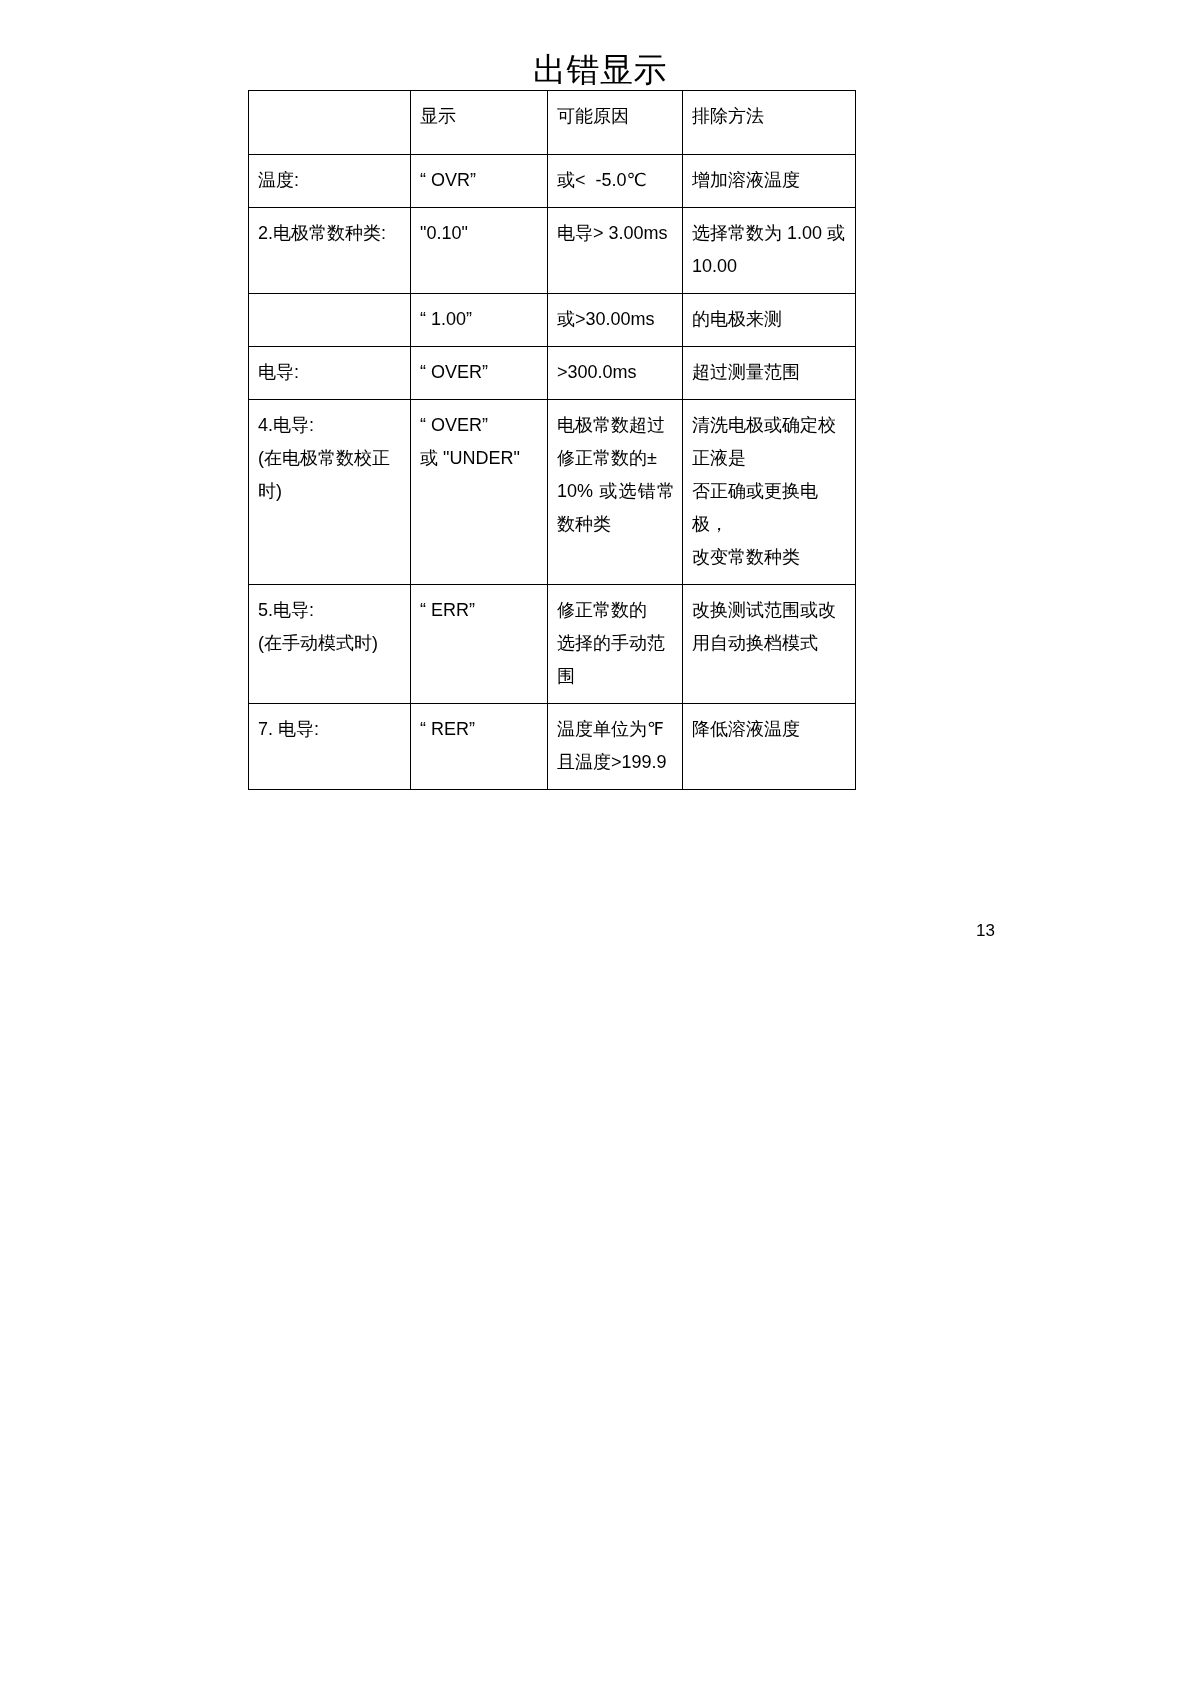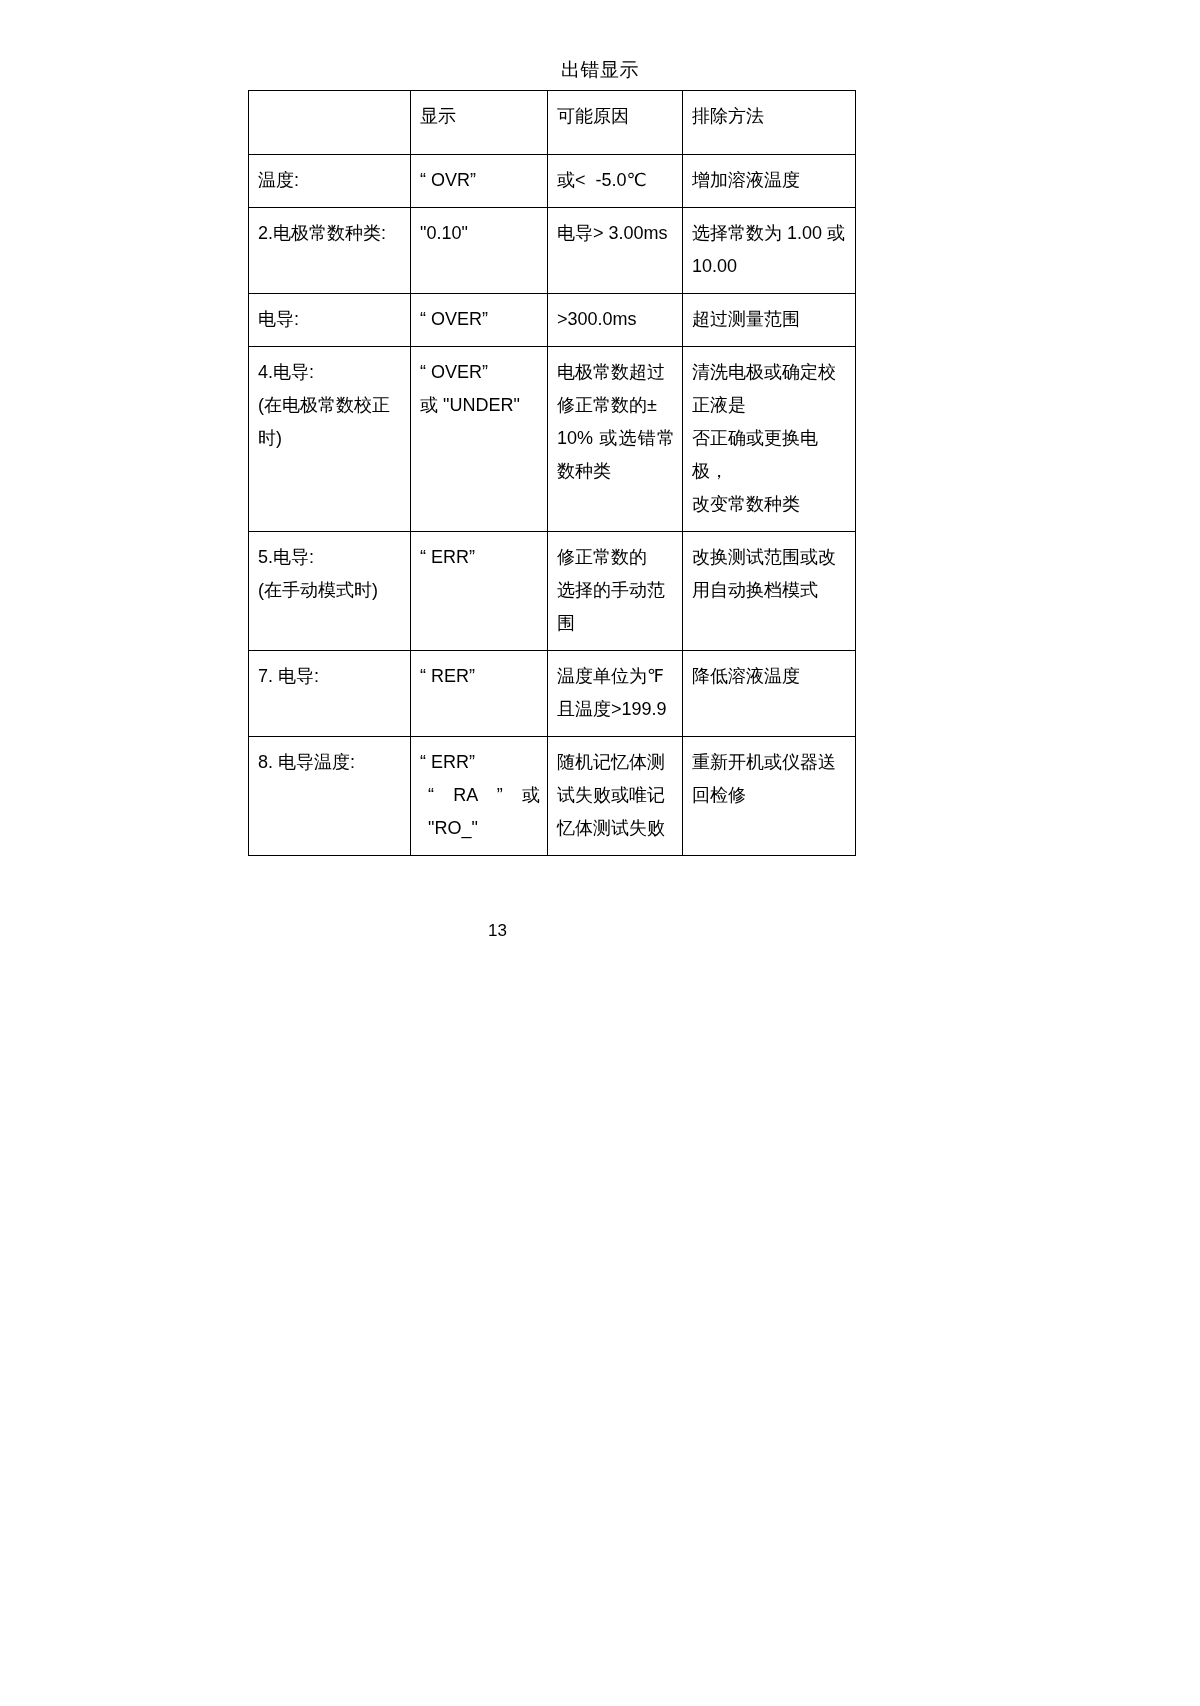--- a/index.html
+++ b/index.html
@@ -20,21 +20,21 @@
     height: 1706px;
     box-sizing: border-box;
     background: #ffffff;
   }
   .doc-title {
     position: absolute;
     top: 54px;
     left: 0;
     width: 1200px;
     text-align: center;
-    font-size: 19px;
+    font-size: 33px;
     line-height: 32px;
     letter-spacing: 0.5px;
     font-weight: 400;
   }
   .error-table {
     position: absolute;
     top: 90px;
     left: 248px;
     width: 607px;
     border-collapse: collapse;
@@ -61,21 +61,21 @@
     text-align-last: justify;
   }
   .hdr td { height: 44px; }
   .disp-indent { padding-left: 8px; }
 
   .page-number {
     position: absolute;
     top: 920px;
     left: 0;
     width: 995px;
-    text-align: center;
+    text-align: right;
     font-size: 17px;
     line-height: 22px;
   }
 </style>
 </head>
 <body>
 
 <div class="page">
 
   <div class="doc-title">出错显示</div>
@@ -118,20 +118,34 @@
           <td>
             <span class="cell-line">电导&gt; 3.00ms</span>
           </td>
           <td>
             <span class="cell-line">选择常数为 1.00 或</span>
             <span class="cell-line">10.00</span>
           </td>
         </tr>
         <tr>
           <td>
+            <span class="cell-line">&nbsp;</span>
+          </td>
+          <td>
+            <span class="cell-line">“ 1.00”</span>
+          </td>
+          <td>
+            <span class="cell-line">或&gt;30.00ms</span>
+          </td>
+          <td>
+            <span class="cell-line">的电极来测</span>
+          </td>
+        </tr>
+        <tr>
+          <td>
             <span class="cell-line">电导:</span>
           </td>
           <td>
             <span class="cell-line">“ OVER”</span>
           </td>
           <td>
             <span class="cell-line">&gt;300.0ms</span>
           </td>
           <td>
             <span class="cell-line">超过测量范围</span>
@@ -186,37 +200,18 @@
             <span class="cell-line">“ RER”</span>
           </td>
           <td>
             <span class="cell-line">温度单位为℉</span>
             <span class="cell-line">且温度&gt;199.9</span>
           </td>
           <td>
             <span class="cell-line">降低溶液温度</span>
           </td>
         </tr>
-        <tr>
-          <td>
-            <span class="cell-line">8. 电导温度:</span>
-          </td>
-          <td>
-            <span class="cell-line">“ ERR”</span>
-            <span class="cell-line just disp-indent">“ RA ” 或</span>
-            <span class="cell-line disp-indent">"RO_"</span>
-          </td>
-          <td>
-            <span class="cell-line">随机记忆体测</span>
-            <span class="cell-line">试失败或唯记</span>
-            <span class="cell-line">忆体测试失败</span>
-          </td>
-          <td>
-            <span class="cell-line">重新开机或仪器送</span>
-            <span class="cell-line">回检修</span>
-          </td>
-        </tr>
       </tbody>
   </table>
 
   <div class="page-number">13</div>
 
 </div>
 
 </body></html>

